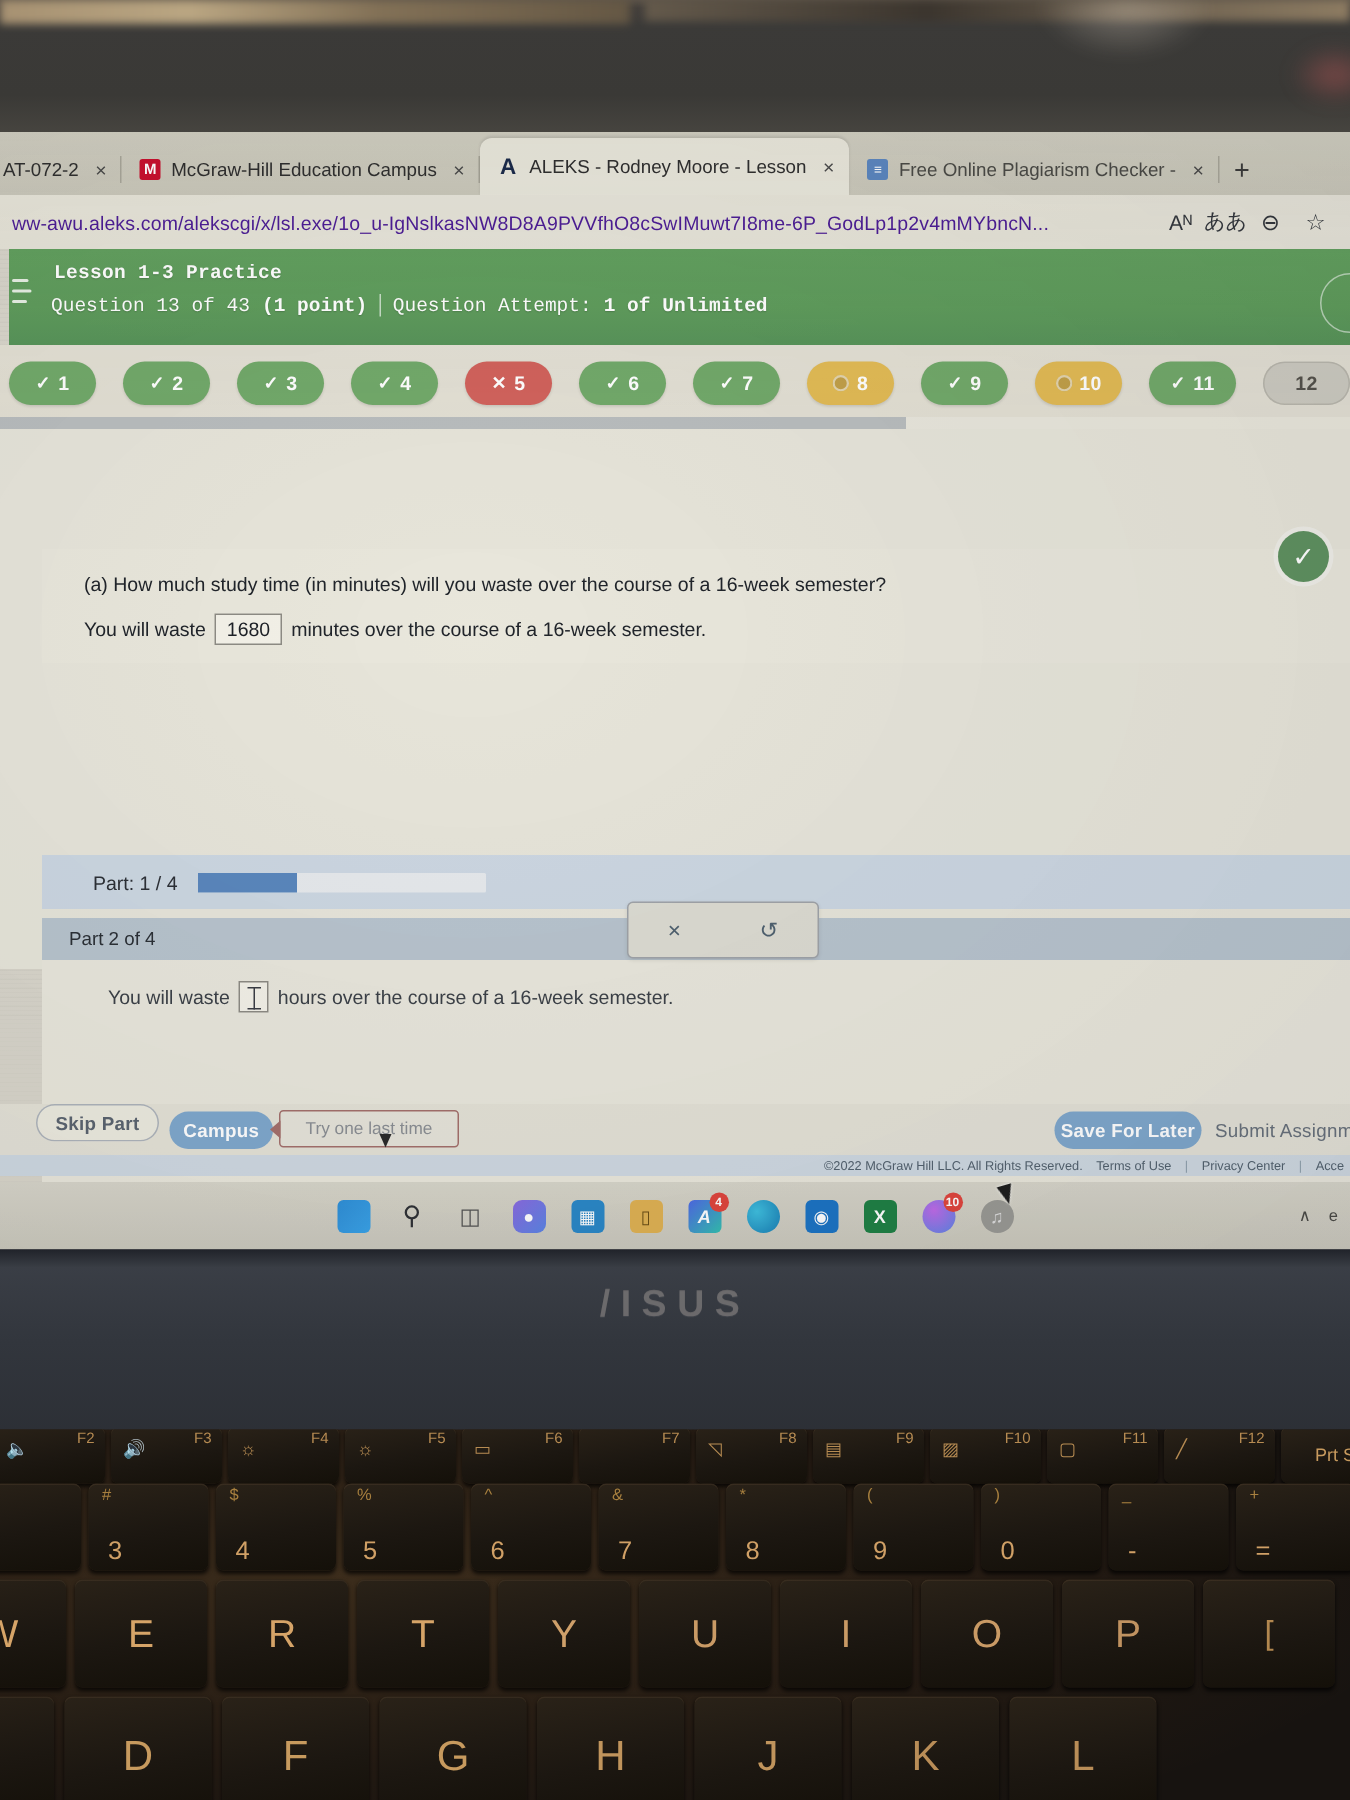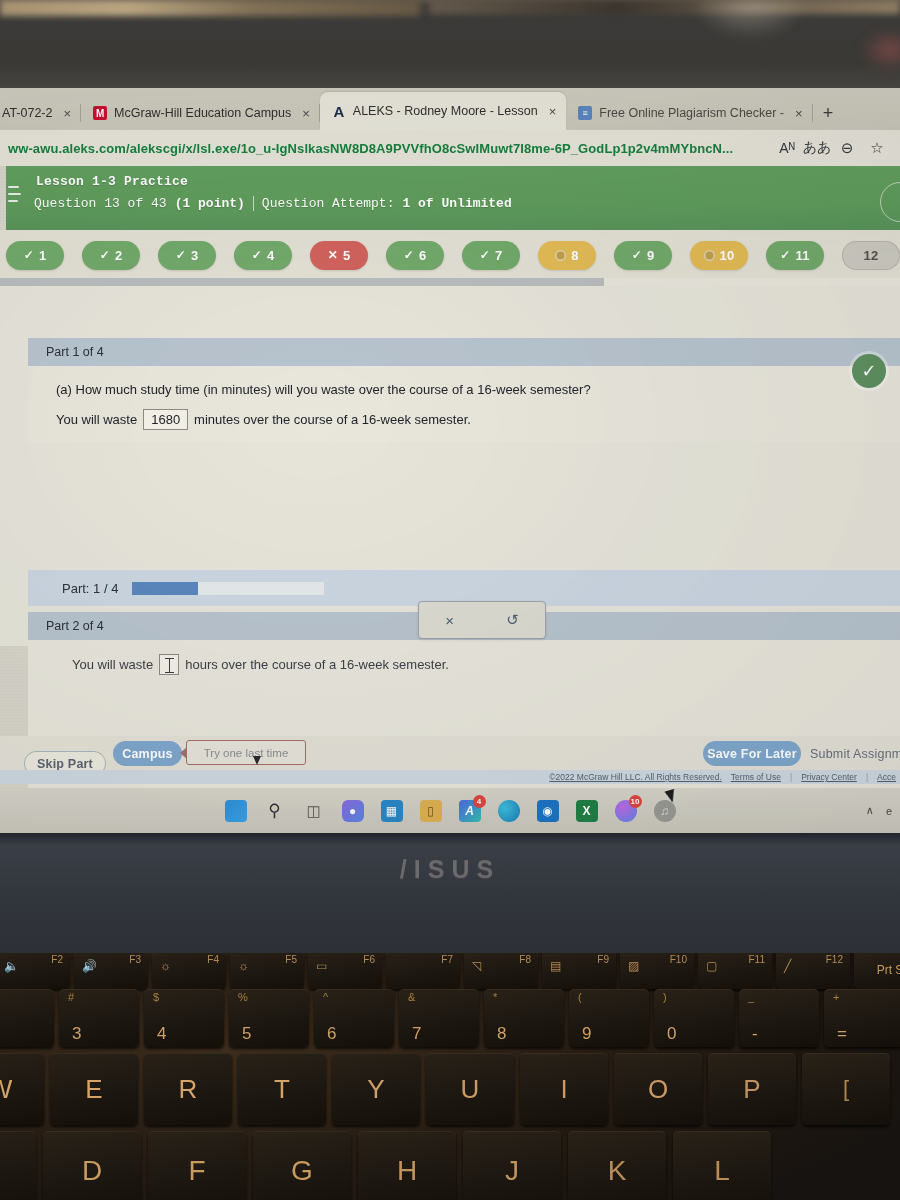--- a/index.html
+++ b/index.html
@@ -90,22 +90,22 @@
   }
   .newtab{ font-size:18px; color:#3b3b3b; padding:0 10px 6px 10px; }
 
   
   .addrbar{
     position:absolute; left:0; top:42px; width:900px; height:36px;
     background:#e6e4d9;
     display:flex; align-items:center; padding:0 8px;
   }
   .url{
-    flex:1; font-size:13px; color:#15803d; letter-spacing:.1px;
-    white-space:nowrap; overflow:hidden;font-weight:bold;
+    flex:1; font-size:13px; color:#4c1d95; letter-spacing:.1px;
+    white-space:nowrap; overflow:hidden;
   }
   .addr-ico{ width:30px; text-align:center; font-size:14px; color:#33373d; flex:none;}
   .addr-ico.big{ font-size:15px; }
 
   
   .aleks-header{
     position:absolute; left:6px; top:78px; width:900px; height:64px;
     background:linear-gradient(180deg,#62a05f 0%,#5f9c5c 60%,#58945a 100%);
     color:#ffffff;
     font-family:Liberation Mono, monospace;
@@ -448,23 +448,20 @@
 
     </div>
 
     <div class="topstrip">
       <div class="fill"></div>
     </div>
 
     <div class="content">
 
 
-      <div class="partbar" style="top:52px;">
-        <span>Part 1 of 4</span>
-      </div>
       <div class="part-body" style="top:80px;height:76px;">
         <div class="qline" style="padding:16px 0 0 28px;">(a) How much study time (in minutes) will you waste over the course of a 16-week semester?</div>
         <div class="ansline" style="padding:12px 0 0 28px;">
           <span>You will waste</span>
           <span class="ansbox">1680</span>
           <span>minutes over the course of a 16-week semester.</span>
         </div>
         <div class="checkbadge" style="top:-12px;">✓</div>
       </div>
 
@@ -487,32 +484,32 @@
         <span>hours over the course of a 16-week semester.</span>
       </div>
     </div>
 
     <div class="minitool" style="left:418px;top:513px;">
       <span>×</span>
       <span>↺</span>
     </div>
 
     <div class="actionbar" style="top:648px;">
-      <div class="btn outline" style="left:24px;top:15px;width:82px;">Skip Part</div>
+      <div class="btn outline" style="left:24px;top:0;width:82px;">Skip Part</div>
       <div class="btn primary" style="left:113px;top:5px;width:69px;">Campus</div>
       <div class="tooltip" style="left:186px;top:4px;">
         <span class="arrow"></span>
         <span>Try one last time</span>
         <span class="cursor-small"></span>
       </div>
       <div class="btn primary" style="left:703px;top:5px;width:98px;">Save For Later</div>
       <div class="btn plain" style="left:810px;top:5px;width:95px;justify-content:flex-start;">Submit Assignm</div>
     </div>
 
-    <div class="legal" style="top:682px;text-decoration:underline;">
+    <div class="legal" style="top:682px;">
       <span>©2022 McGraw Hill LLC. All Rights Reserved.</span>
       <span>Terms of Use</span>
       <span class="sep">|</span>
       <span>Privacy Center</span>
       <span class="sep">|</span>
       <span>Acce</span>
     </div>
 
     <div class="taskbar" style="top:700px;">
       <div class="tbicon" style="background:linear-gradient(135deg,#2f8fd8,#3aa3e8);"></div>

